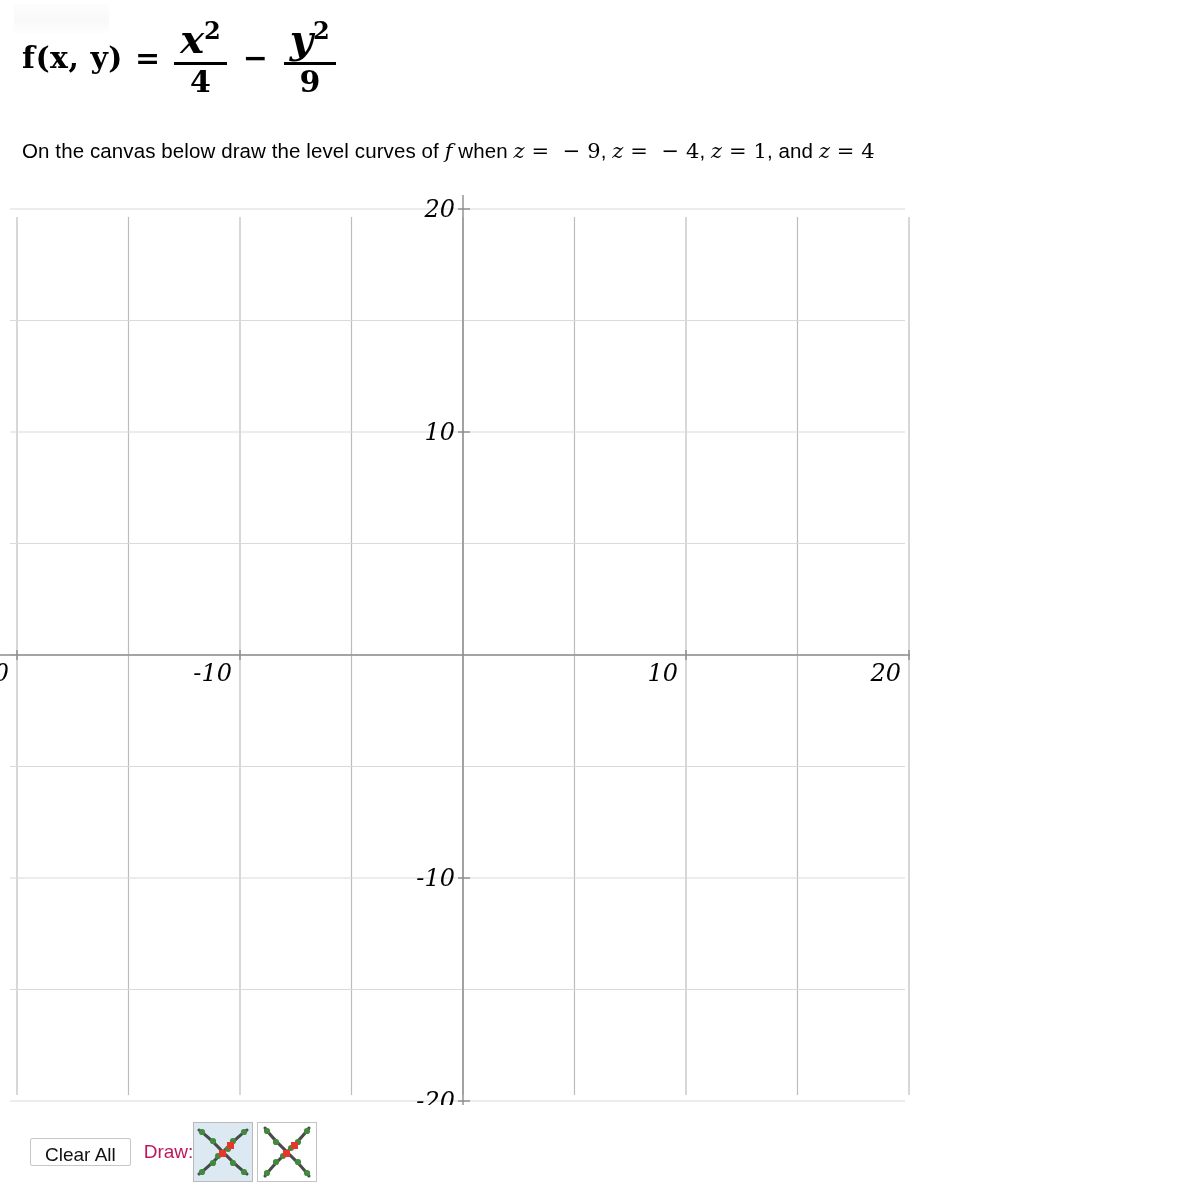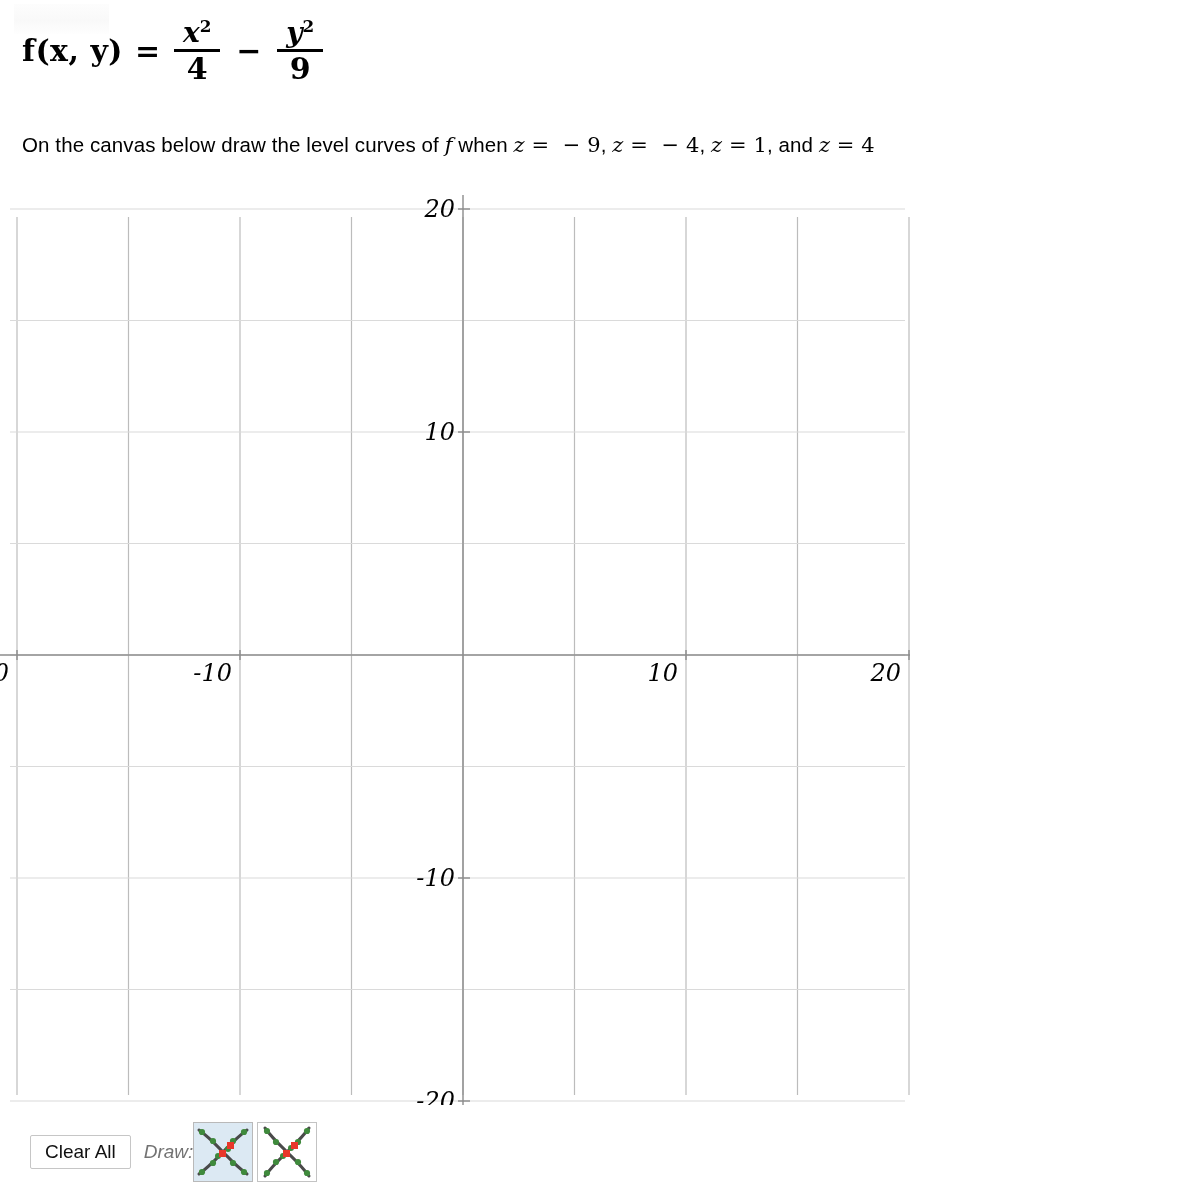--- a/index.html
+++ b/index.html
@@ -47,41 +47,41 @@
     align-items: center;
     vertical-align: middle;
     margin: 0 2px;
   }
   .frac .num, .frac .den {
     font-style: italic;
     font-weight: 600;
     padding: 0 6px;
     line-height: 1.05;
   }
-  .frac .num { font-size: 28px; }
+  .frac .num { font-size: 40px; }
   .frac .den { font-size: 30px; font-style: normal; }
   .frac .bar {
     width: 100%;
     min-width: 46px;
     height: 2.5px;
     background: #000;
     margin: 2px 0 1px 0;
   }
   sup.p2 {
     font-size: .6em;
     font-style: normal;
     vertical-align: super;
     line-height: 0;
   }
 
   
   #prompt {
     position: absolute;
     left: 22px;
-    top: 132px;
+    top: 138px;
     font-size: 20.5px;
     line-height: 1.3;
     white-space: nowrap;
     letter-spacing: .1px;
   }
   #prompt .mathit {
     font-family: "DejaVu Serif", "Liberation Serif", serif;
     font-style: italic;
     font-size: 21px;
   }
@@ -115,29 +115,28 @@
     display: flex;
     align-items: center;
   }
   #clear-all {
     font-family: "Liberation Sans", sans-serif;
     font-size: 19px;
     color: #111;
     background: #ffffff;
     border: 1px solid #c6c6c6;
     border-radius: 2px;
-    padding: 5px 14px 6px 14px;
+    padding: 5px 14px 0 14px;
     line-height: 1.15;
     cursor: pointer;
   }
   #draw-label {
     font-size: 19px;
     margin-left: 13px;
-    color: #737373;
-    font-style: italic;
+    color: #be185d;
   }
   .tool-btn {
     width: 60px;
     height: 60px;
     border: 1px solid #c3c3c3;
     background: #ffffff;
     padding: 0;
     display: block;
     cursor: pointer;
   }

